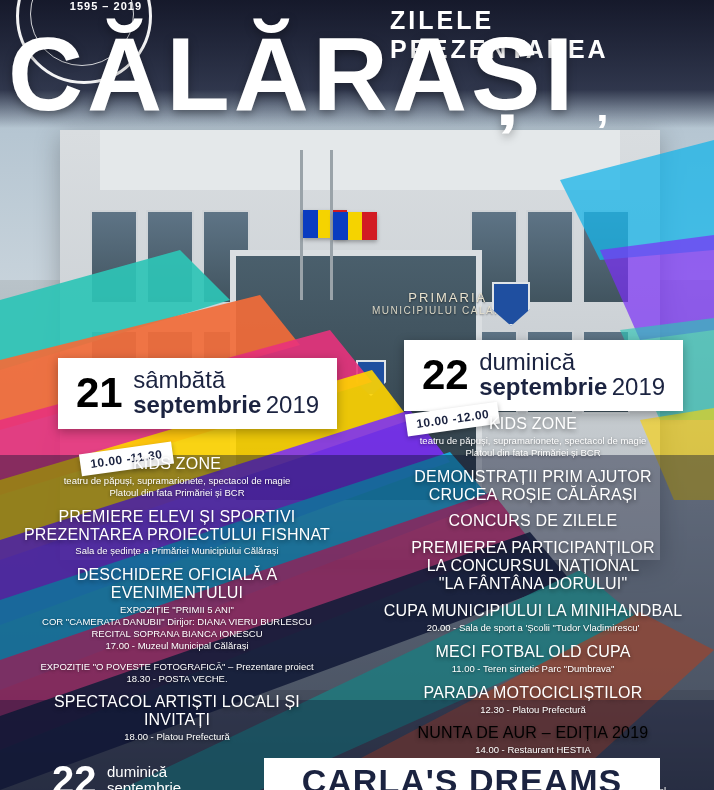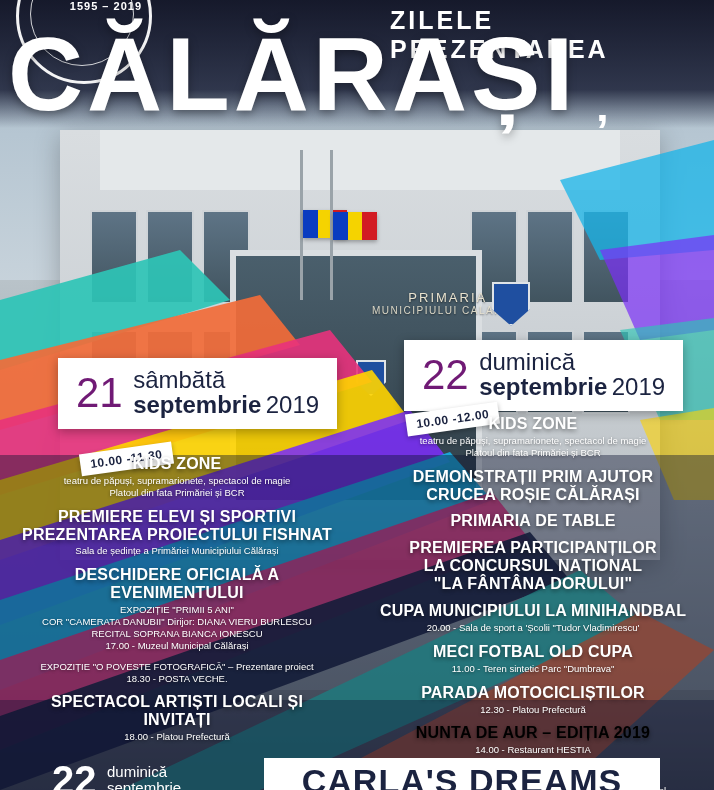--- a/index.html
+++ b/index.html
@@ -129,21 +129,21 @@
 
   
   .date-banner {
     position: absolute;
     background: #ffffff;
     box-shadow: 0 3px 10px rgba(0,0,0,.3);
     padding: 10px 18px 12px 18px;
     white-space: nowrap;
   }
   .date-num {
-    font-size: 42px; font-weight: normal; color: #701a75; line-height: .9;
+    font-size: 42px; font-weight: bold; color: #000000; line-height: .9;
     display: inline-block; vertical-align: middle;
   }
   .date-txt { display: inline-block; vertical-align: middle; margin-left: 6px; }
   .date-day { font-size: 24px; color: #1b2340; line-height: 1; }
   .date-mon { font-size: 24px; color: #1b2340; font-weight: bold; line-height: 1.05; }
   .date-year { font-weight: normal; }
 
   
   .time-chip {
     position: absolute;
@@ -156,21 +156,21 @@
     letter-spacing: .5px;
   }
 
   
   .col { position: absolute; width: 310px; text-align: center; color: #ffffff; }
   .col-left { left: 22px; top: 455px; }
   .col-right { left: 378px; top: 415px; }
 
   .ev { margin-bottom: 9px; }
   .ev-title {
-    font-size: 16px; font-weight: bold; line-height: 1.12;
+    font-size: 16px; font-weight: normal; line-height: 1.12;
     text-shadow: 0 2px 4px rgba(0,0,0,.45);
     letter-spacing: .2px;
   }
   .ev-sub {
     font-size: 9.5px; line-height: 1.25; margin-top: 2px;
     text-shadow: 0 1px 3px rgba(0,0,0,.5);
   }
   .gold .ev-title { color: #000000; }
 
   
@@ -303,21 +303,21 @@
     </div>
   <div class="col col-right" id="col-right">
       <div class="ev">
         <div class="ev-title">KIDS ZONE</div>
         <div class="ev-sub">teatru de păpuși, supramarionete, spectacol de magie<br>Platoul din fata Primăriei și BCR</div>
       </div>
       <div class="ev">
         <div class="ev-title">DEMONSTRAȚII PRIM AJUTOR<br>CRUCEA ROȘIE CĂLĂRAȘI</div>
       </div>
       <div class="ev">
-        <div class="ev-title">PRIMARIA DE TABLE</div>
+        <div class="ev-title">CONCURS DE ZILELE</div>
       </div>
       <div class="ev">
         <div class="ev-title">PREMIEREA PARTICIPANȚILOR<br>LA CONCURSUL NAȚIONAL<br>"LA FÂNTÂNA DORULUI"</div>
       </div>
       <div class="ev">
         <div class="ev-title">CUPA MUNICIPIULUI LA MINIHANDBAL</div>
         <div class="ev-sub">20.00 - Sala de sport a 'Școlii "Tudor Vladimirescu'</div>
       </div>
       <div class="ev">
         <div class="ev-title">MECI FOTBAL OLD CUPA</div>

